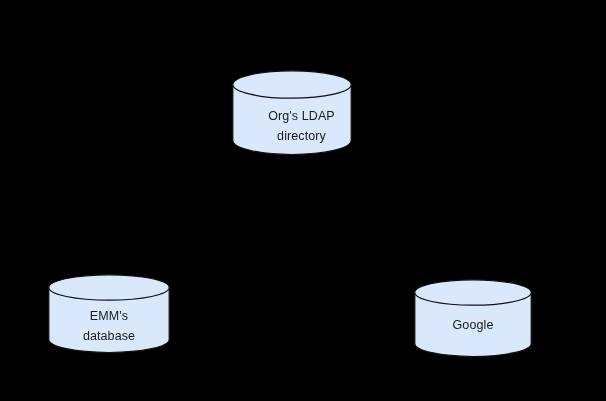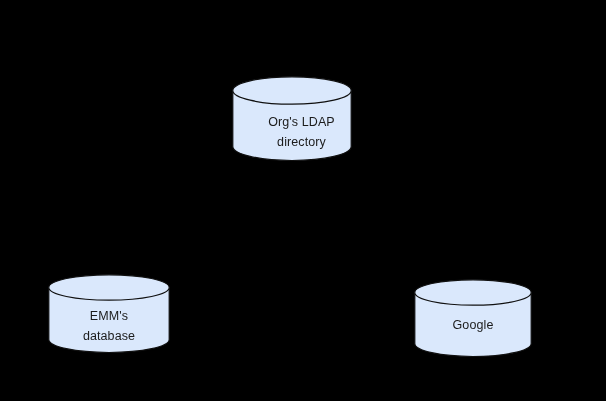--- a/index.html
+++ b/index.html
@@ -40,21 +40,21 @@
     letter-spacing: 0.1px;
     white-space: pre-line;
     pointer-events: none;
   }
 </style>
 </head>
 <body>
 
 <div id="canvas">
 
-  <div class="cylinder" style="left:232px; top:76px; width:139px; height:85px;">
+  <div class="cylinder" style="left:232px; top:70px; width:139px; height:85px;">
     <svg width="120" height="85" viewBox="0 0 120 85">
       <path d="M 0.8,14.5 L 0.8,70.5 A 59.2,14 0 0 0 119.2,70.5 L 119.2,14.5 Z" fill="#dae8fc" stroke="#101010" stroke-width="1.2"></path>
       <ellipse cx="60" cy="14.5" rx="59.2" ry="13.7" fill="#dae8fc" stroke="#101010" stroke-width="1.2"></ellipse>
     </svg>
     <div class="cyl-label" style="top:36px;">Org's LDAP
 directory</div>
   </div>
 
   <div class="cylinder" style="left:48px; top:274px; width:122px; height:79px;">
     <svg width="122" height="79" viewBox="0 0 122 79">

